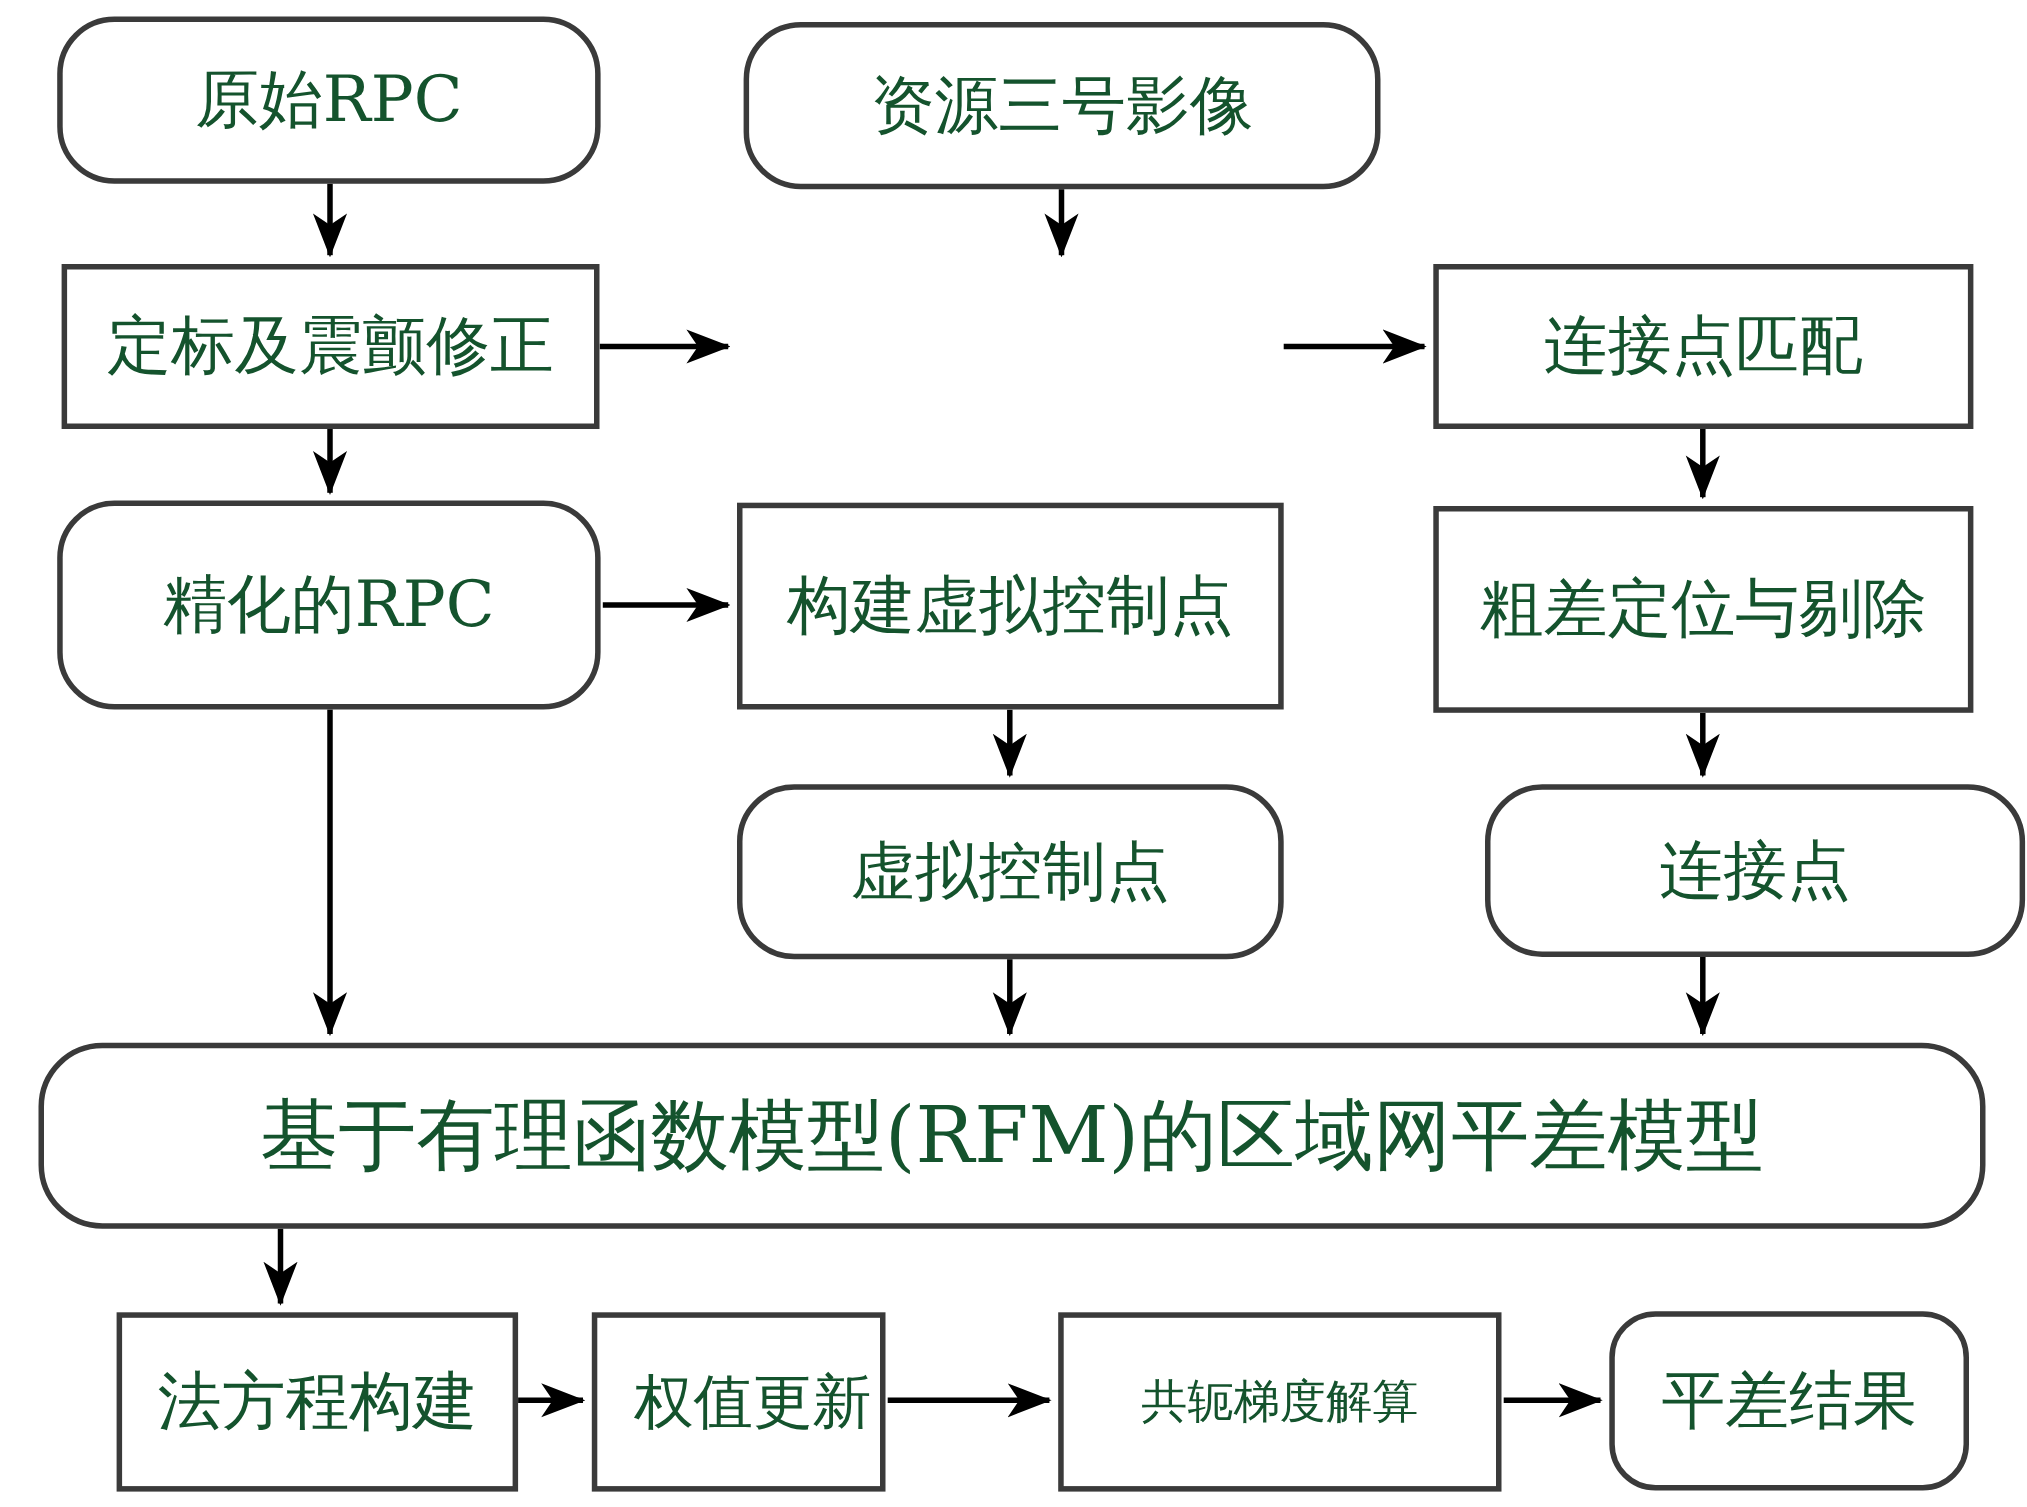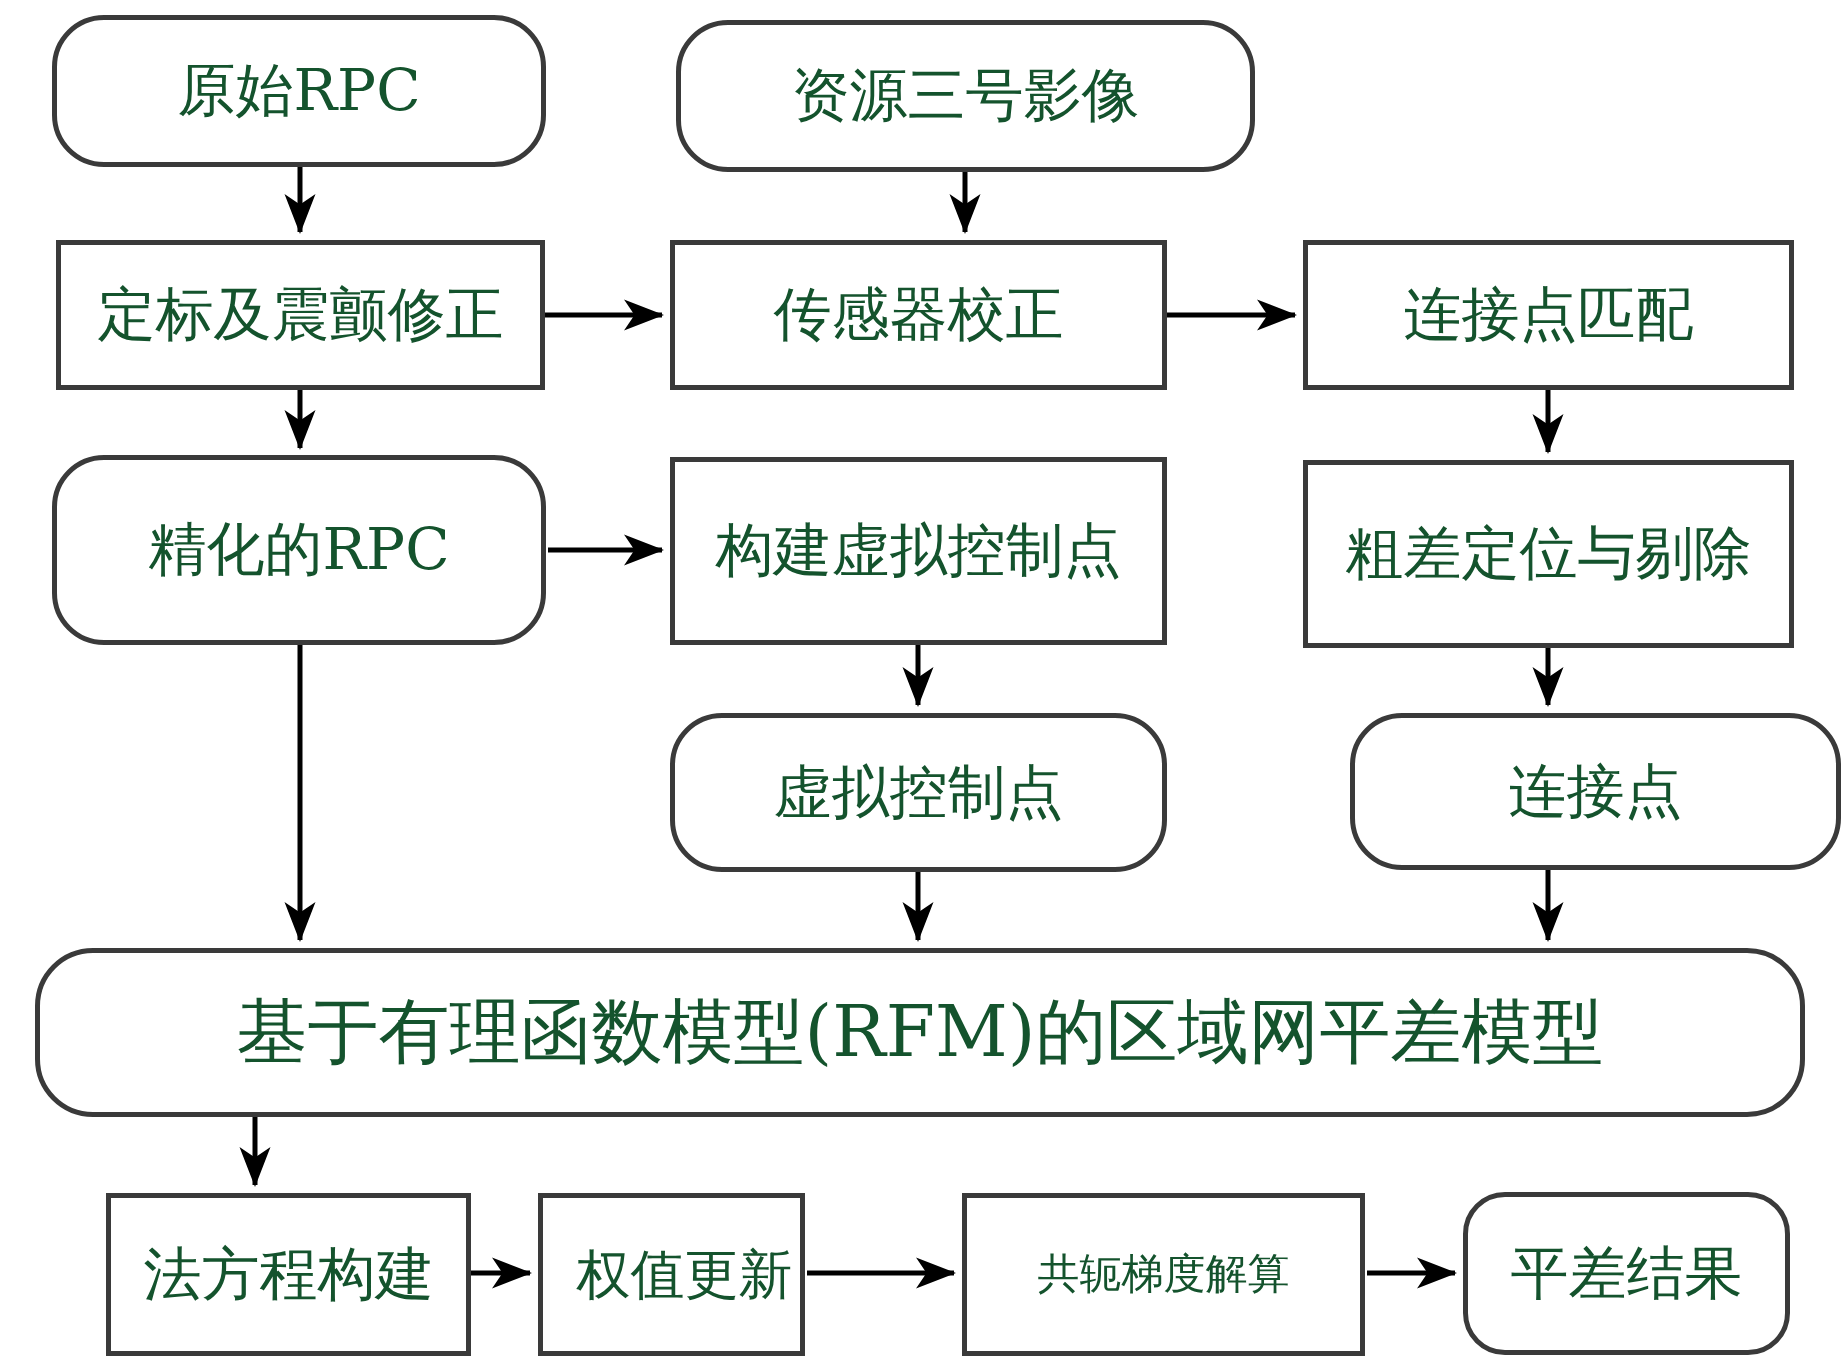--- a/index.html
+++ b/index.html
@@ -98,21 +98,20 @@
       <line x1="1367" y1="1273" x2="1455" y2="1273" marker-end="url(#ah)"></line>
       </g>
   </svg>
 
   <div class="node rounded" style="left:52px; top:15px; width:494px; height:152px;">原始RPC</div>
 
   <div class="node rounded" style="left:676px; top:20px; width:579px; height:152px;">资源三号影像</div>
 
   <div class="node" style="left:56px; top:240px; width:489px; height:150px;">定标及震颤修正</div>
 
-  <div class="node" style="left:670px; top:240px; width:497px; height:150px;">传感器校正</div>
 
   <div class="node" style="left:1303px; top:240px; width:491px; height:150px;">连接点匹配</div>
 
   <div class="node rounded" style="left:52px; top:455px; width:494px; height:190px;">精化的RPC</div>
 
   <div class="node" style="left:670px; top:457px; width:497px; height:188px;">构建虚拟控制点</div>
 
   <div class="node" style="left:1303px; top:460px; width:491px; height:188px;">粗差定位与剔除</div>
 
   <div class="node rounded" style="left:670px; top:713px; width:497px; height:159px;">虚拟控制点</div>

